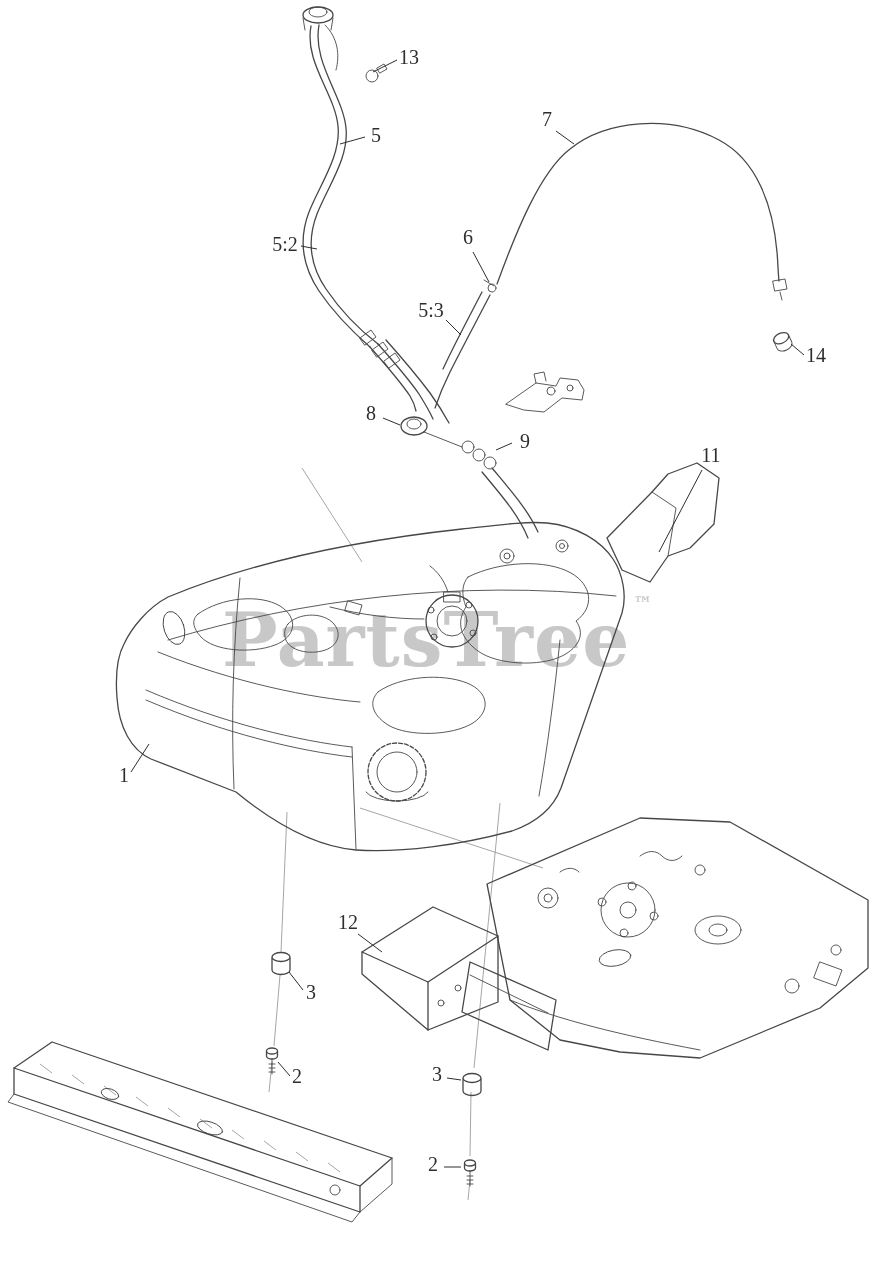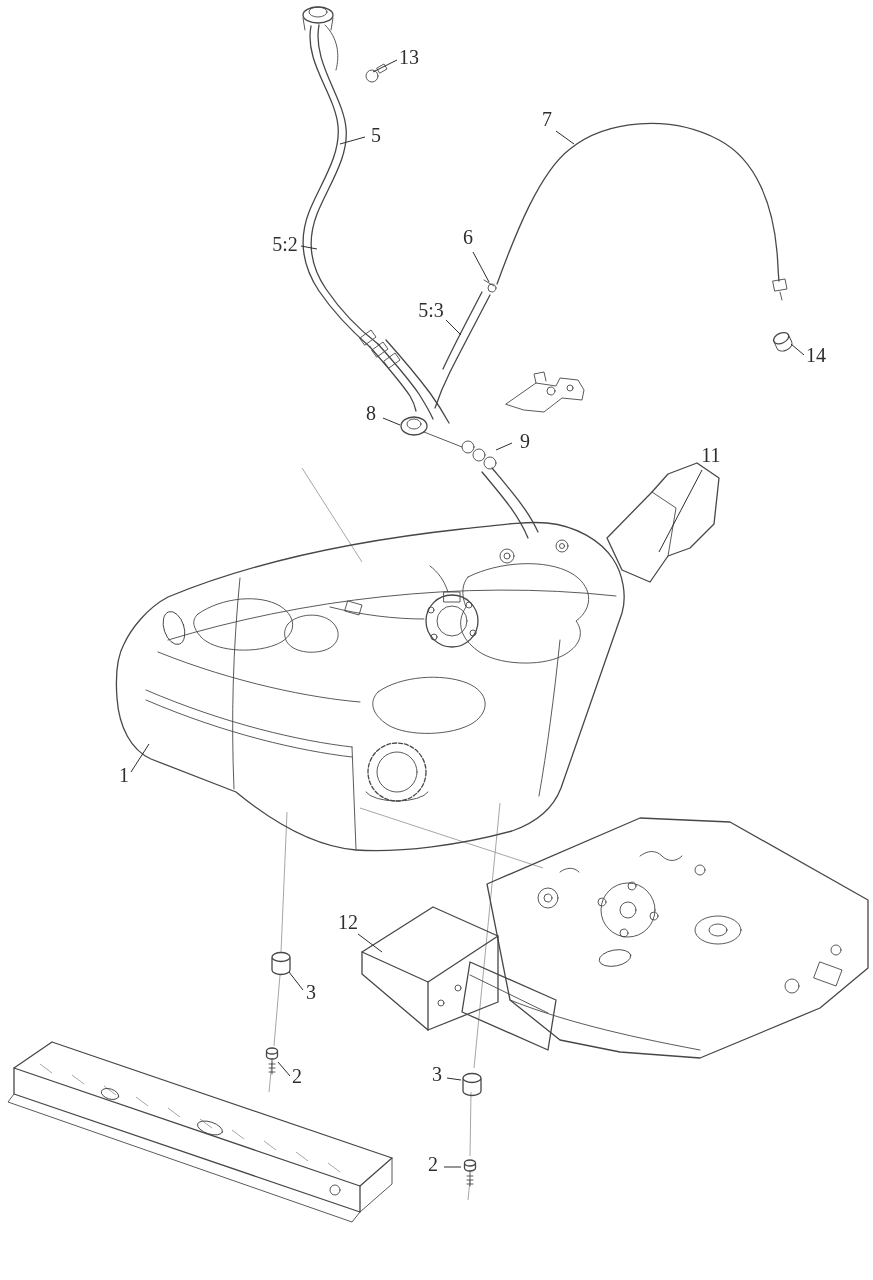--- a/index.html
+++ b/index.html
@@ -30,20 +30,21 @@
   svg .callout{
     font-family:"Liberation Serif",serif;font-size:20px;
     fill:var(--label);text-anchor:middle;
   }
 </style>
 </head>
 <body>
 
 <div class="canvas">
 
+  <div class="watermark"><span>PartsTree</span><sup>™</sup></div>
 
   <svg class="diagram" width="873" height="1280" viewBox="0 0 873 1280">
 
     <g>
       <path class="thin" d="M302,468 L362,562"></path>
       <path class="thin" d="M287,812 L281,952"></path>
       <path class="thin" d="M280,975 L274,1046"></path>
       <path class="thin" d="M272,1062 L269,1092"></path>
       <path class="thin" d="M500,803 L474,1068"></path>
       <path class="thin" d="M471,1092 L470,1156"></path>

